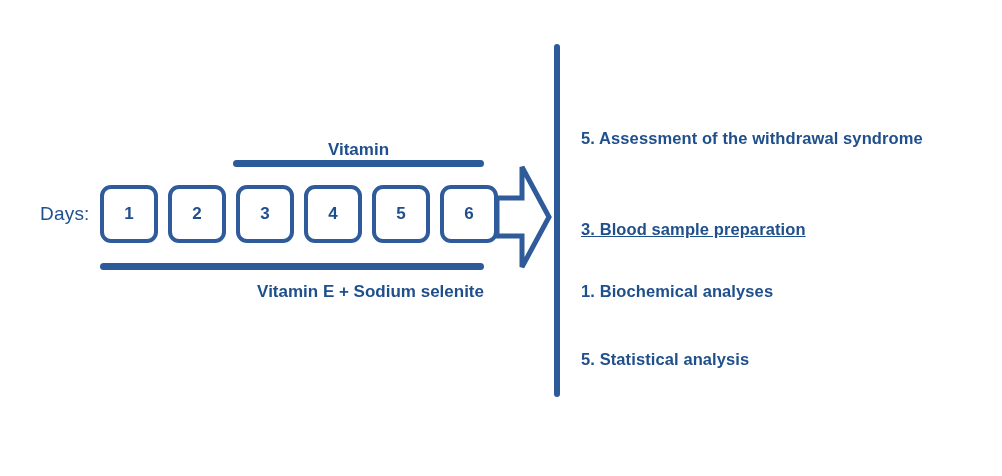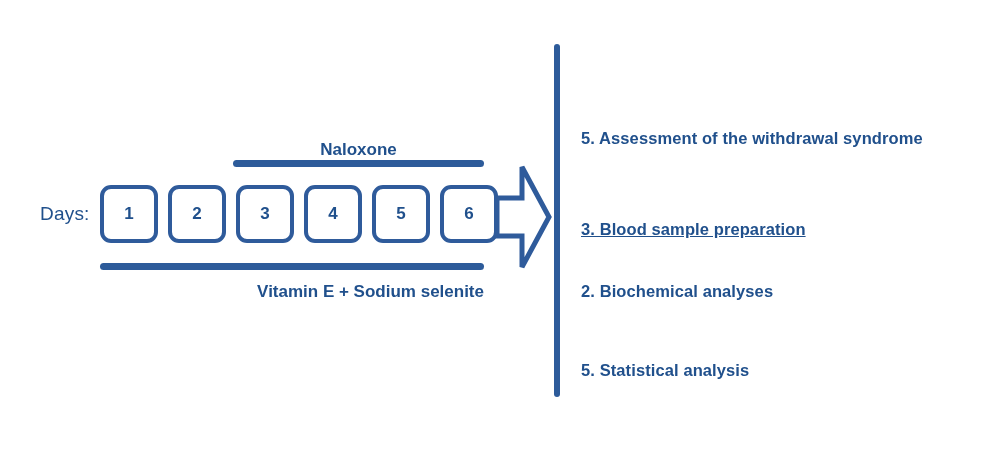--- a/index.html
+++ b/index.html
@@ -136,21 +136,21 @@
     font-size: 16.5px;
     font-weight: bold;
     color: #20508C;
     white-space: nowrap;
     letter-spacing: 0.1px;
   }
   .step-1 { top: 59px; }
   .step-2 { top: 129px; }
   .step-3 { top: 220px; text-decoration: underline; }
   .step-4 { top: 282px; }
-  .step-5 { top: 361px; }
+  .step-5 { top: 350px; }
 </style>
 </head>
 <body>
 
 <div id="canvas">
 
   <div id="timeline-panel">
 
     <div id="days-label">Days:</div>
 
@@ -168,33 +168,33 @@
         <span>4</span>
       </div>
       <div class="day-box">
         <span>5</span>
       </div>
       <div class="day-box">
         <span>6</span>
       </div>
     </div>
 
-    <div id="morphine-label">Naloxone</div>
+    <div id="morphine-label">Vitamin</div>
     <div id="morphine-bar"></div>
 
     <div id="vitamin-bar"></div>
     <div id="vitamin-label">Vitamin E + Sodium selenite</div>
 
     <svg id="arrow-right" viewBox="0 0 58 106">
       <polygon points="3,34 28,34 28,3 55,53 28,103 28,72 3,72" fill="#ffffff" stroke="#2F5B9B" stroke-width="5" stroke-linejoin="miter"></polygon>
     </svg>
   </div>
 
   <div id="steps-panel">
     <div id="steps-divider"></div>
 
     <div class="step-item step-2">5. Assessment of the withdrawal syndrome</div>
     <div class="step-item step-3">3. Blood sample preparation</div>
-    <div class="step-item step-4">2. Biochemical analyses</div>
+    <div class="step-item step-4">1. Biochemical analyses</div>
     <div class="step-item step-5">5. Statistical analysis</div>
   </div>
 
 </div>
 
 </body></html>

